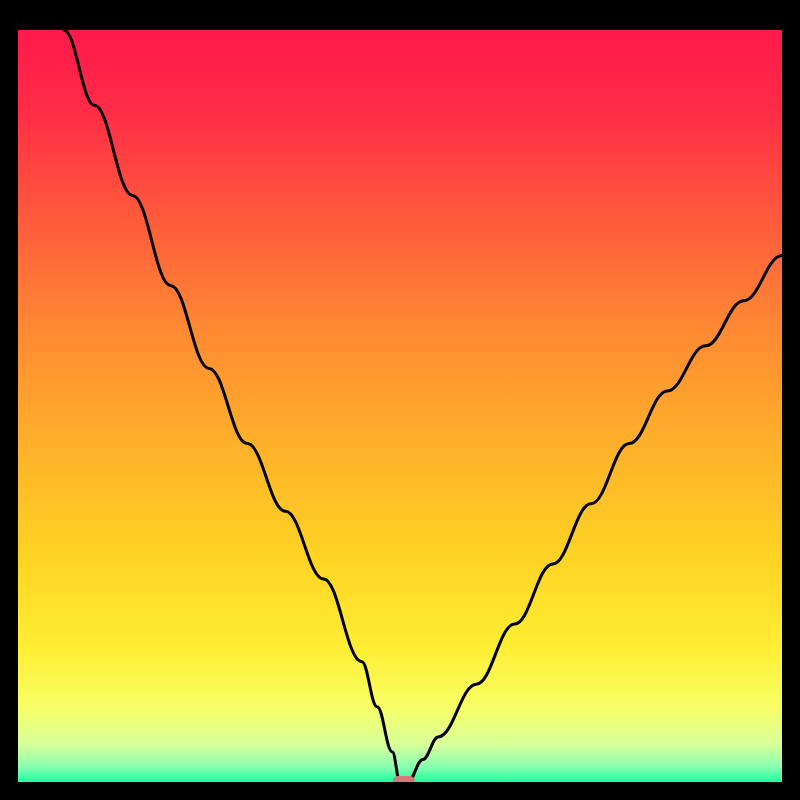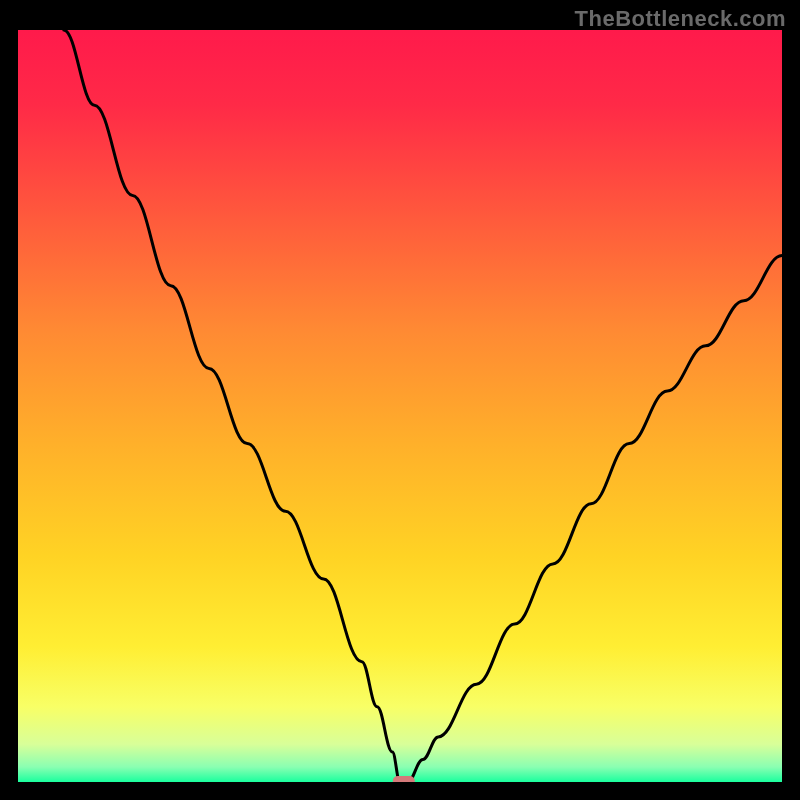--- a/index.html
+++ b/index.html
@@ -38,21 +38,20 @@
   .plot-area svg {
     display: block;
     width: 764px;
     height: 752px;
   }
 </style>
 </head>
 <body>
 
 <div class="frame">
-  <div class="watermark">TheBottleneck.com</div>
 
   <div class="plot-area">
     <svg viewBox="0 0 764 752" preserveAspectRatio="none">
       <defs>
         <linearGradient id="bg-grad" x1="0" y1="0" x2="0" y2="1">
             <stop offset="0%" stop-color="#ff1a4b"></stop>
             <stop offset="10%" stop-color="#ff2a47"></stop>
             <stop offset="25%" stop-color="#ff5a3c"></stop>
             <stop offset="40%" stop-color="#ff8a33"></stop>
             <stop offset="55.00000000000001%" stop-color="#ffb02a"></stop>

